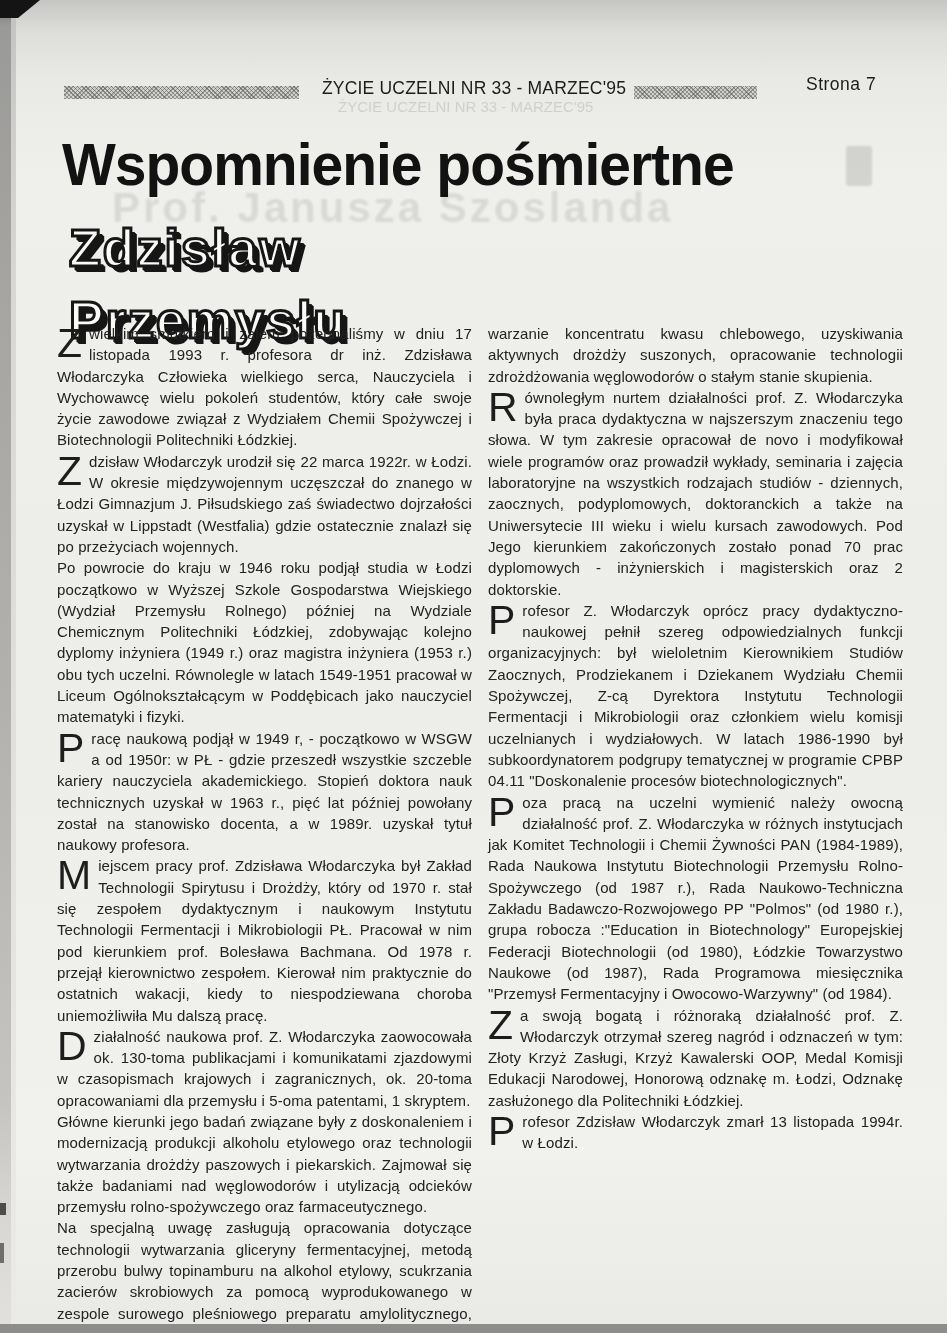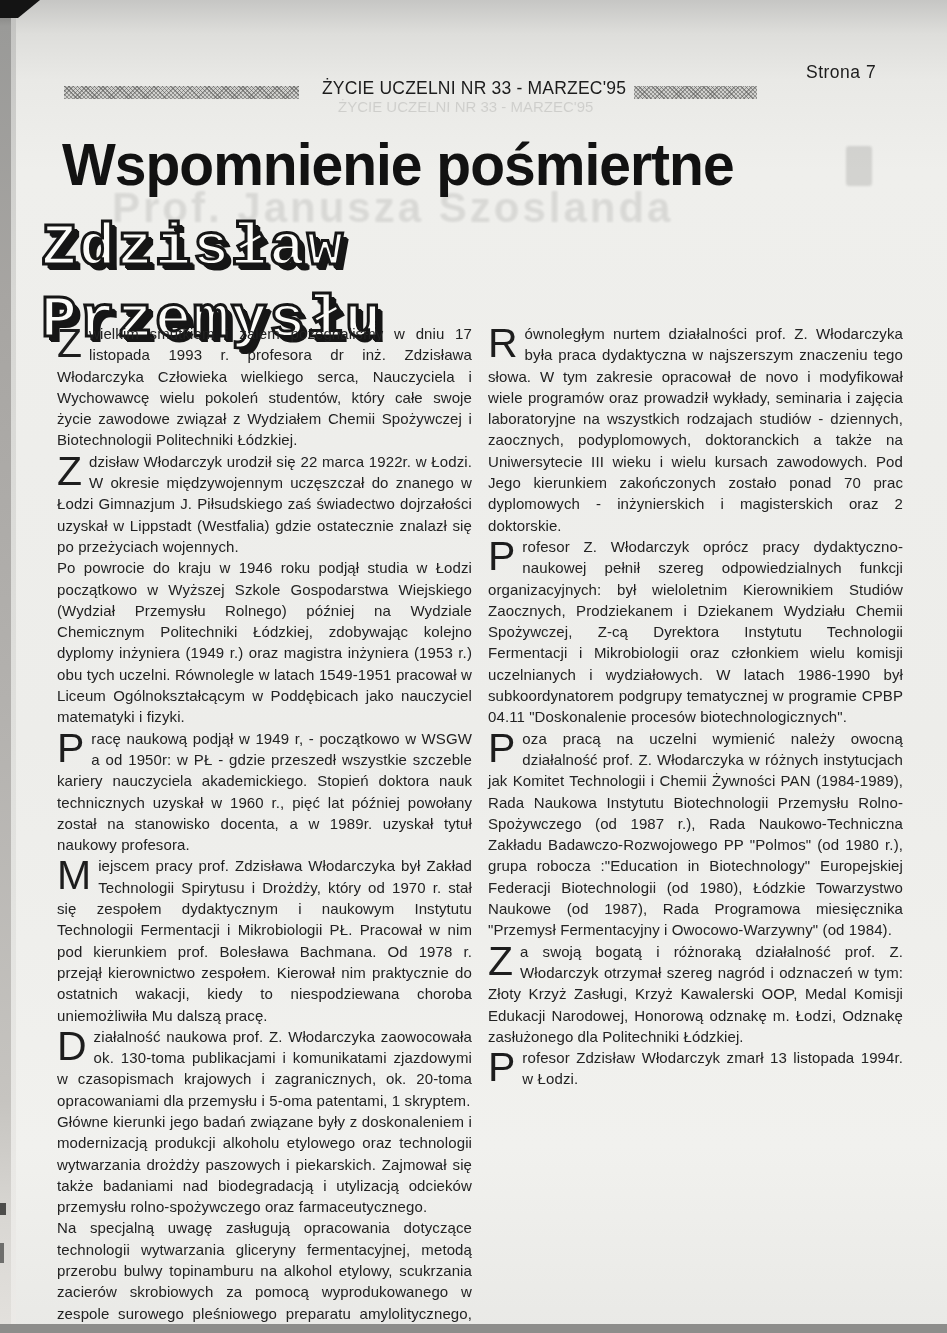--- a/index.html
+++ b/index.html
@@ -24,36 +24,36 @@
   .halftone{
     position:absolute;height:13px;background-color:#d0d0cd;
     background-image:
       repeating-linear-gradient(45deg,rgba(80,80,78,.55) 0 1px,transparent 1px 3px),
       repeating-linear-gradient(-45deg,rgba(80,80,78,.45) 0 1px,transparent 1px 3px);
   }
   .halftone.left{left:64px;top:86px;width:235px;}
   .halftone.right{left:634px;top:86px;width:123px;}
   .masthead{position:absolute;left:318px;top:78px;width:312px;text-align:center;
     font-size:17.5px;font-weight:400;letter-spacing:.2px;color:#1c1c1c;white-space:nowrap;}
-  .page-label{position:absolute;left:806px;top:62px;font-size:17.5px;color:#1c1c1c;letter-spacing:.5px;white-space:nowrap;text-align:center;}
+  .page-label{position:absolute;left:806px;top:74px;font-size:17.5px;color:#1c1c1c;letter-spacing:.5px;white-space:nowrap;text-align:center;}
   .ghost-masthead{position:absolute;left:338px;top:98px;font-size:15px;color:#000;
     opacity:.12;filter:blur(.7px);white-space:nowrap;transform:skewX(-2deg);}
 
   
   .title{position:absolute;left:62px;top:130px;width:820px;
     font-size:57px;font-weight:700;letter-spacing:-1px;color:#121212;white-space:nowrap;
     transform:scaleY(1.04);transform-origin:left top;}
   .ghost-heading{position:absolute;left:112px;top:184px;font-size:42px;font-weight:700;
     letter-spacing:3px;color:#000;opacity:.09;filter:blur(1.1px);white-space:nowrap;}
   .ghost-print-mark{position:absolute;left:846px;top:146px;width:26px;height:40px;
     background:rgba(40,40,40,.14);filter:blur(1.2px);border-radius:3px;}
-  .deceased-name{position:absolute;left:41px;top:212px;line-height:72px;
-    font-size:60px;font-weight:700;letter-spacing:2px;color:#fbfbf8;white-space:nowrap;
+  .deceased-name{position:absolute;left:69px;top:212px;line-height:72px;
+    font-size:52px;font-weight:700;letter-spacing:2px;color:#fbfbf8;white-space:nowrap;
     -webkit-text-stroke:3px #161616;
-    text-shadow:4px 4px 0 #161616,5px 5px 0 #161616,6px 6px 0 #161616;font-family:Liberation Mono, monospace;}
+    text-shadow:4px 4px 0 #161616,5px 5px 0 #161616,6px 6px 0 #161616;}
 
   
   .columns{position:absolute;left:57px;top:323px;width:846px;display:flex;gap:16px;}
   .col{width:415px;font-size:15px;line-height:21.3px;text-align:justify;color:#222;
     letter-spacing:.1px;}
   .col p{margin:0;}
   .dropcap{float:left;font-size:41px;line-height:34px;padding:3px 7px 0 0;
     font-weight:400;color:#1d1d1d;letter-spacing:0;}
 </style>
 </head>
@@ -82,27 +82,28 @@
   <div class="deceased-name">
     <div>Zdzisław</div>
     <div>Przemysłu</div>
   </div>
 
   <div class="columns">
     <div class="col" id="col-left">
         <p><span class="dropcap">Z</span><span>wielkim smutkiem i żalem pożegnaliśmy w dniu 17 listopada 1993 r. profesora dr inż. Zdzisława Włodarczyka Człowieka wielkiego serca, Nauczyciela i Wychowawcę wielu pokoleń studentów, który całe swoje życie zawodowe związał z Wydziałem Chemii Spożywczej i Biotechnologii Politechniki Łódzkiej.</span></p>
         <p><span class="dropcap">Z</span><span>dzisław Włodarczyk urodził się 22 marca 1922r. w Łodzi. W okresie międzywojennym uczęszczał do znanego w Łodzi Gimnazjum J. Piłsudskiego zaś świadectwo dojrzałości uzyskał w Lippstadt (Westfalia) gdzie ostatecznie znalazł się po przeżyciach wojennych.</span></p>
         <p><span>Po powrocie do kraju w 1946 roku podjął studia w Łodzi początkowo w Wyższej Szkole Gospodarstwa Wiejskiego (Wydział Przemysłu Rolnego) później na Wydziale Chemicznym Politechniki Łódzkiej, zdobywając kolejno dyplomy inżyniera (1949 r.) oraz magistra inżyniera (1953 r.) obu tych uczelni. Równolegle w latach 1549-1951 pracował w Liceum Ogólnokształcącym w Poddębicach jako nauczyciel matematyki i fizyki.</span></p>
-        <p><span class="dropcap">P</span><span>racę naukową podjął w 1949 r, - początkowo w WSGW a od 1950r: w PŁ - gdzie przeszedł wszystkie szczeble kariery nauczyciela akademickiego. Stopień doktora nauk technicznych uzyskał w 1960 r., pięć lat później powołany został na stanowisko docenta, a w 1989r. uzyskał tytuł naukowy profesora.</span></p>
+        <p><span class="dropcap">P</span><span>racę naukową podjął w 1949 r, - początkowo w WSGW a od 1950r: w PŁ - gdzie przeszedł wszystkie szczeble kariery nauczyciela akademickiego. Stopień doktora nauk technicznych uzyskał w 1963 r., pięć lat później powołany został na stanowisko docenta, a w 1989r. uzyskał tytuł naukowy profesora.</span></p>
         <p><span class="dropcap">M</span><span>iejscem pracy prof. Zdzisława Włodarczyka był Zakład Technologii Spirytusu i Drożdży, który od 1970 r. stał się zespołem dydaktycznym i naukowym Instytutu Technologii Fermentacji i Mikrobiologii PŁ. Pracował w nim pod kierunkiem prof. Bolesława Bachmana. Od 1978 r. przejął kierownictwo zespołem. Kierował nim praktycznie do ostatnich wakacji, kiedy to niespodziewana choroba uniemożliwiła Mu dalszą pracę.</span></p>
         <p><span class="dropcap">D</span><span>ziałalność naukowa prof. Z. Włodarczyka zaowocowała ok. 130-toma publikacjami i komunikatami zjazdowymi w czasopismach krajowych i zagranicznych, ok. 20-toma opracowaniami dla przemysłu i 5-oma patentami, 1 skryptem.</span></p>
-        <p><span>Główne kierunki jego badań związane były z doskonaleniem i modernizacją produkcji alkoholu etylowego oraz technologii wytwarzania drożdży paszowych i piekarskich. Zajmował się także badaniami nad biodegradacją i utylizacją odcieków przemysłu rolno-spożywczego oraz farmaceutycznego.</span></p>
+        <p><span>Główne kierunki jego badań związane były z doskonaleniem i modernizacją produkcji alkoholu etylowego oraz technologii wytwarzania drożdży paszowych i piekarskich. Zajmował się także badaniami nad węglowodorów i utylizacją odcieków przemysłu rolno-spożywczego oraz farmaceutycznego.</span></p>
         <p><span>Na specjalną uwagę zasługują opracowania dotyczące technologii wytwarzania gliceryny fermentacyjnej, metodą przerobu bulwy topinamburu na alkohol etylowy, scukrzania zacierów skrobiowych za pomocą wyprodukowanego w zespole surowego pleśniowego preparatu amylolitycznego, wyt-</span></p>
       </div>
     <div class="col" id="col-right">
+        <p><span>warzanie koncentratu kwasu chlebowego, uzyskiwania aktywnych drożdży suszonych, opracowanie technologii zdrożdżowania węglowodorów o stałym stanie skupienia.</span></p>
         <p><span class="dropcap">R</span><span>ównoległym nurtem działalności prof. Z. Włodarczyka była praca dydaktyczna w najszerszym znaczeniu tego słowa. W tym zakresie opracował de novo i modyfikował wiele programów oraz prowadził wykłady, seminaria i zajęcia laboratoryjne na wszystkich rodzajach studiów - dziennych, zaocznych, podyplomowych, doktoranckich a także na Uniwersytecie III wieku i wielu kursach zawodowych. Pod Jego kierunkiem zakończonych zostało ponad 70 prac dyplomowych - inżynierskich i magisterskich oraz 2 doktorskie.</span></p>
         <p><span class="dropcap">P</span><span>rofesor Z. Włodarczyk oprócz pracy dydaktyczno-naukowej pełnił szereg odpowiedzialnych funkcji organizacyjnych: był wieloletnim Kierownikiem Studiów Zaocznych, Prodziekanem i Dziekanem Wydziału Chemii Spożywczej, Z-cą Dyrektora Instytutu Technologii Fermentacji i Mikrobiologii oraz członkiem wielu komisji uczelnianych i wydziałowych. W latach 1986-1990 był subkoordynatorem podgrupy tematycznej w programie CPBP 04.11 "Doskonalenie procesów biotechnologicznych".</span></p>
         <p><span class="dropcap">P</span><span>oza pracą na uczelni wymienić należy owocną działalność prof. Z. Włodarczyka w różnych instytucjach jak Komitet Technologii i Chemii Żywności PAN (1984-1989), Rada Naukowa Instytutu Biotechnologii Przemysłu Rolno-Spożywczego (od 1987 r.), Rada Naukowo-Techniczna Zakładu Badawczo-Rozwojowego PP "Polmos" (od 1980 r.), grupa robocza :"Education in Biotechnology" Europejskiej Federacji Biotechnologii (od 1980), Łódzkie Towarzystwo Naukowe (od 1987), Rada Programowa miesięcznika "Przemysł Fermentacyjny i Owocowo-Warzywny" (od 1984).</span></p>
         <p><span class="dropcap">Z</span><span>a swoją bogatą i różnoraką działalność prof. Z. Włodarczyk otrzymał szereg nagród i odznaczeń w tym: Złoty Krzyż Zasługi, Krzyż Kawalerski OOP, Medal Komisji Edukacji Narodowej, Honorową odznakę m. Łodzi, Odznakę zasłużonego dla Politechniki Łódzkiej.</span></p>
         <p><span class="dropcap">P</span><span>rofesor Zdzisław Włodarczyk zmarł 13 listopada 1994r. w Łodzi.</span></p>
       </div>
   </div>
 
   <div class="bottom-band"></div>
 </div>

